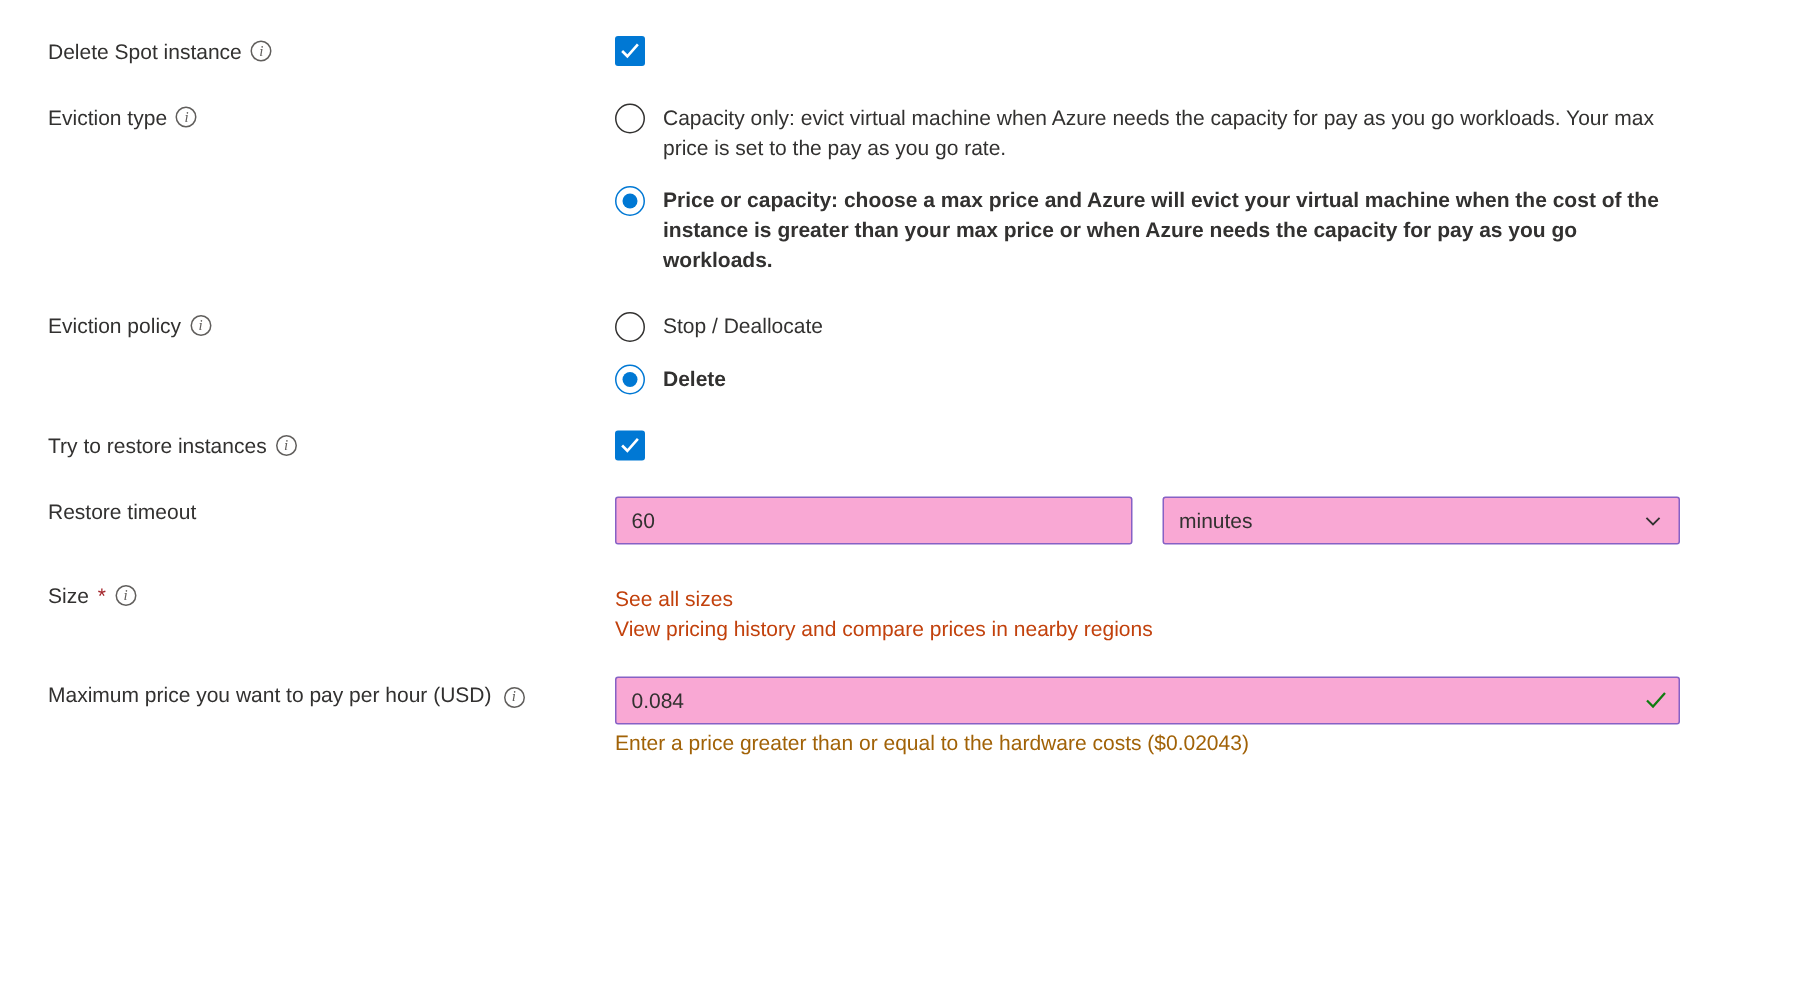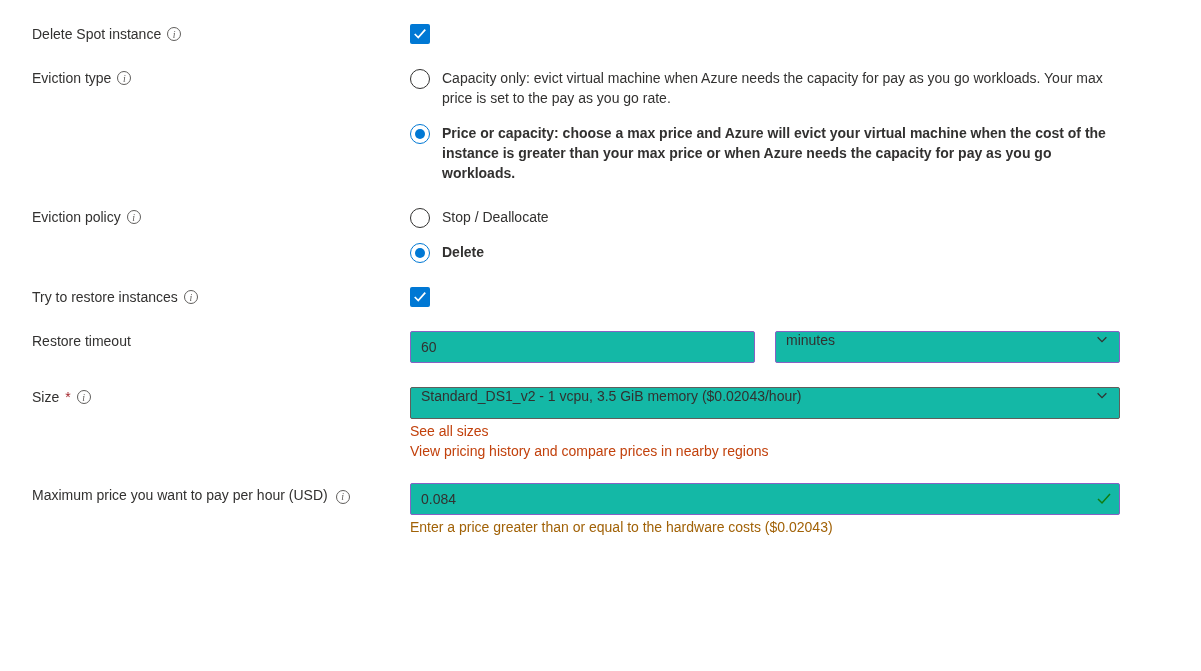--- a/index.html
+++ b/index.html
@@ -86,25 +86,26 @@
   }
   .text-input, .select {
     width: 100%;
     height: 32px;
     border: 1px solid #605e5c;
     border-radius: 2px;
     padding: 0 10px;
     font-size: 14px;
     font-family: inherit;
     color: #323130;
-    background: #14b8a6;
+    background: #f9a8d4;
   }
   .focused { border-color: #8661c5; }
   .select {
     display: flex;
+    align-items: center;
     justify-content: space-between;
     cursor: pointer;
   }
   .two-col {
     display: flex;
     gap: 20px;
   }
   .two-col > * { flex: 1; }
   .chevron {
     width: 14px;
@@ -213,26 +214,20 @@
   </div>
 </div>
 
 <div class="form-row">
   <div class="label-col">
     <span class="label-text">Size</span>
     <span class="required">*</span>
     <span class="info-icon">i</span>
   </div>
   <div class="control-col">
-    <div class="select">
-      <span>Standard_DS1_v2 - 1 vcpu, 3.5 GiB memory ($0.02043/hour)</span>
-      <svg class="chevron" viewBox="0 0 16 16">
-          <path fill="none" stroke="#323130" stroke-width="1.4" d="M3 6 L8 11 L13 6"></path>
-        </svg>
-    </div>
     <span class="link">See all sizes</span>
     <span class="link">View pricing history and compare prices in nearby regions</span>
   </div>
 </div>
 
 <div class="form-row" style="margin-bottom:0">
   <div class="label-col" style="display:block">
     <span class="label-multiline">Maximum price you want to pay per hour (USD)</span>
     <span class="info-icon" style="margin-left:4px;vertical-align:middle">i</span>
   </div>

